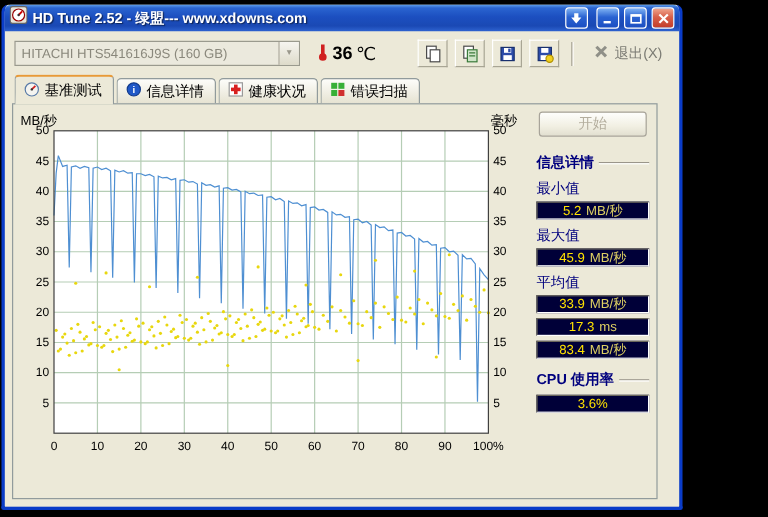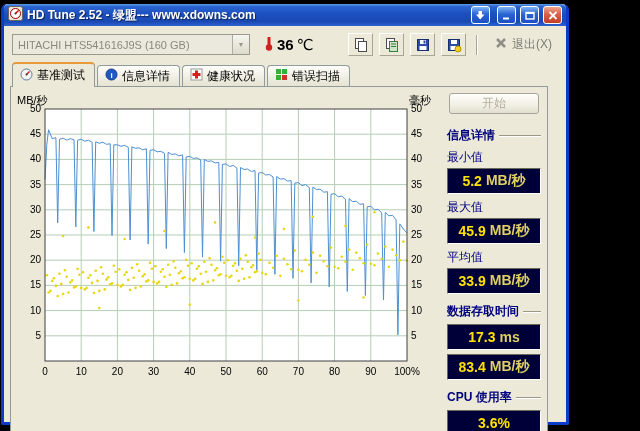--- a/index.html
+++ b/index.html
@@ -41,22 +41,22 @@
   .tabpage { flex:1; margin:0 18px 6px 6px; border:1px solid #919b9c; background:#ece9d8; display:flex; position:relative; z-index:1; }
   .chart-wrap { padding:6px 0 0 4px; flex:0 0 auto; }
   .side-panel { flex:1; padding:4px 6px 0 2px; display:flex; flex-direction:column; }
   .start-btn { height:21px; margin:2px 2px 4px 2px; border:1px solid #a8a49a; border-radius:3px;
                background:linear-gradient(#fefefc,#f1efe2 60%,#e2dfd0); color:#b4ae9e; font-size:12px;
                font-family:inherit; }
   .group-header { display:flex; align-items:center; gap:4px; margin-top:9px; font-size:12px; font-weight:bold;
                   color:var(--c-panel-label,#00007e); white-space:nowrap; }
   .group-rule { flex:1; height:2px; border-top:1px solid #9a968a; border-bottom:1px solid #fff; min-width:4px; }
   .stat-label { font-size:12px; font-weight:normal; color:var(--c-panel-label,#00007e); margin:5px 0 2px 0; }
-  .valbox { height:26px; background:var(--c-value-bg,#000038); border:1px solid; border-color:#6a675c #fff #fff #6a675c;
-            display:flex; align-items:center; justify-content:center; font-size:14px; font-weight:bold; }
+  .valbox { height:15px; background:var(--c-value-bg,#000038); border:1px solid; border-color:#6a675c #fff #fff #6a675c;
+            display:flex; align-items:center; justify-content:center; font-size:11px; font-weight:normal; }
   .valbox.mt { margin-top:4px; }
   .valbox .num { color:var(--c-value-number,#ffe200); }
   .valbox .unit { color:var(--c-value-unit,#ded063); margin-left:4px; }
   .valbox .unit:empty { margin-left:0; }
   svg text { font-family:"Liberation Sans","DejaVu Sans",sans-serif; }
 </style>
 </head>
 <body>
 
 <div class="screen">
@@ -438,24 +438,20 @@
         <div class="valbox">
           <span class="num">45.9</span>
           <span class="unit">MB/秒</span>
         </div>
         <div class="stat-label">平均值</div>
         <div class="valbox">
           <span class="num">33.9</span>
           <span class="unit">MB/秒</span>
         </div>
 
-        <div class="group-header">
-          <span>数据存取时间</span>
-          <span class="group-rule"></span>
-        </div>
         <div class="valbox mt">
           <span class="num">17.3</span>
           <span class="unit">ms</span>
         </div>
 
         <div class="valbox mt">
           <span class="num">83.4</span>
           <span class="unit">MB/秒</span>
         </div>
 

